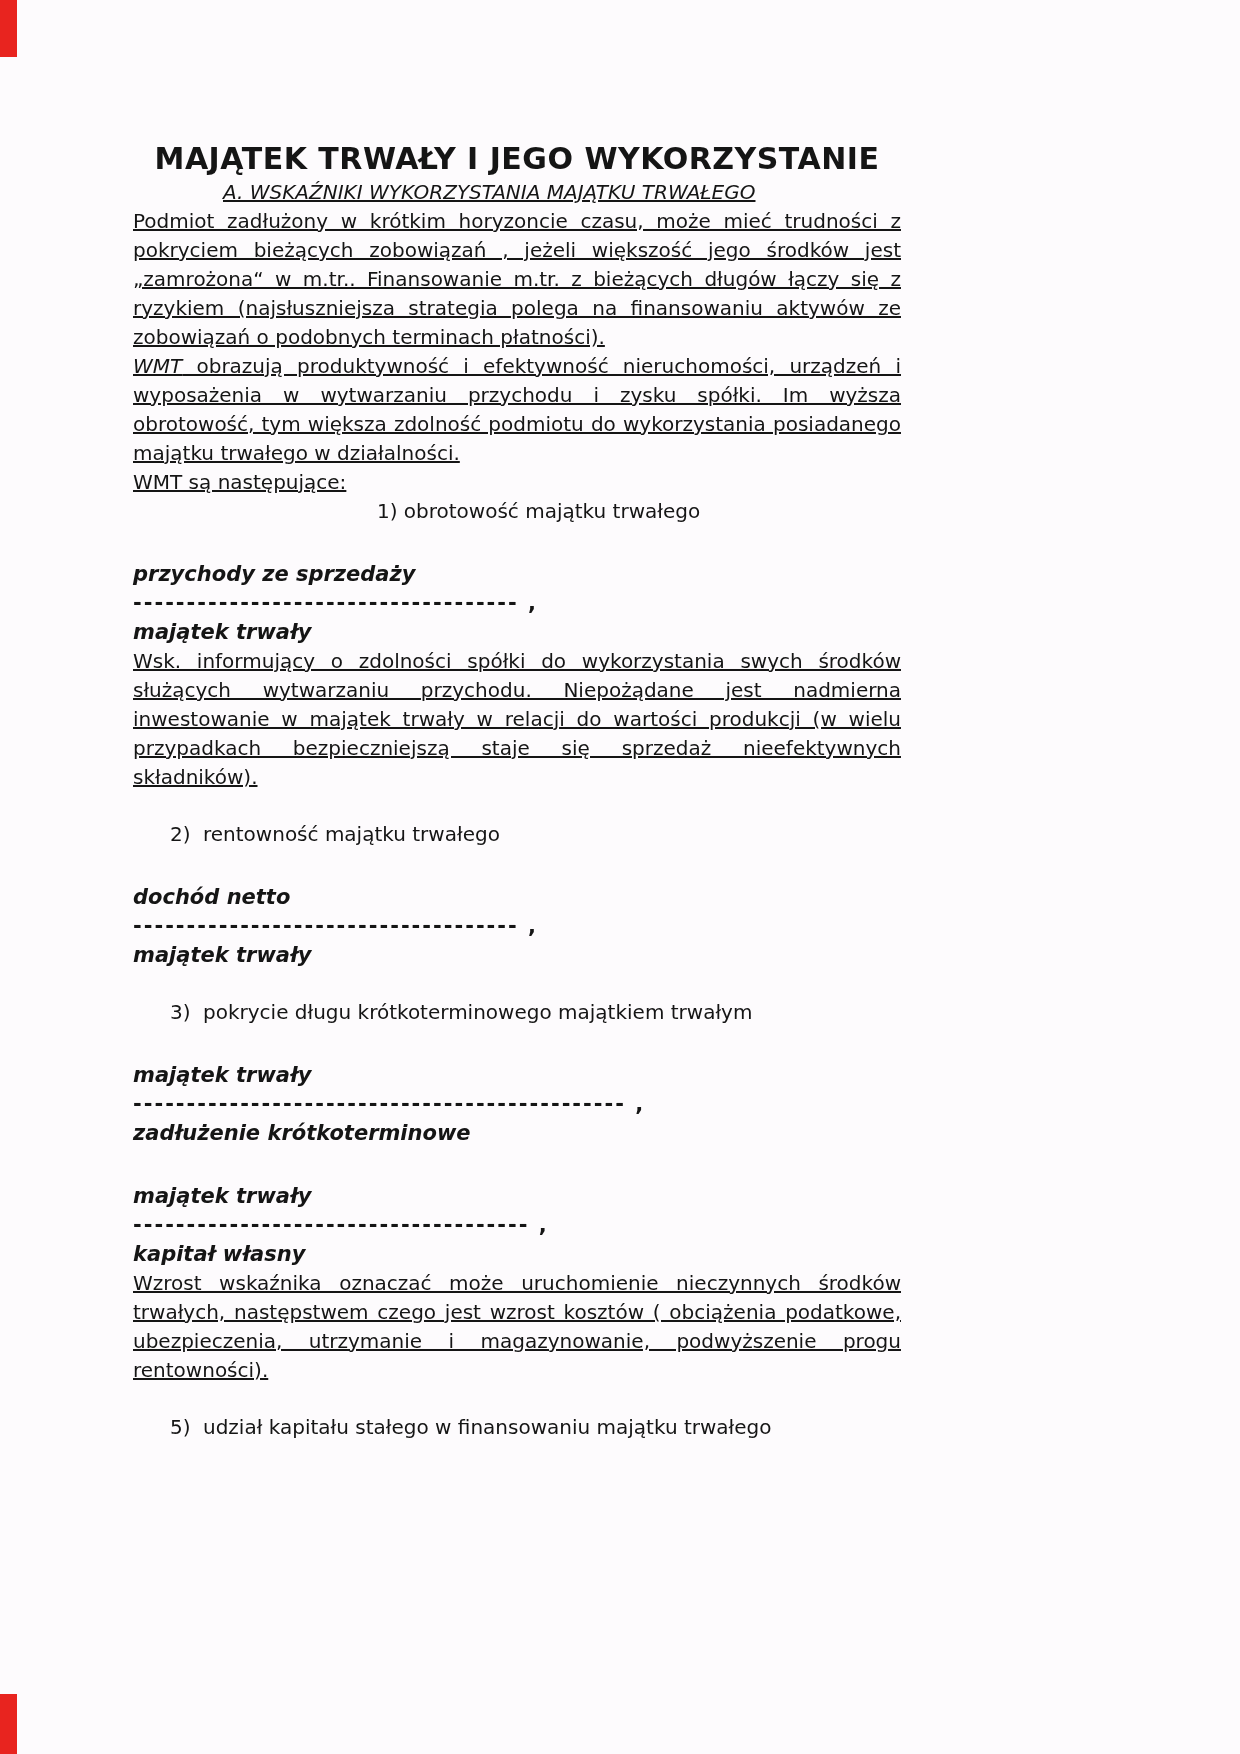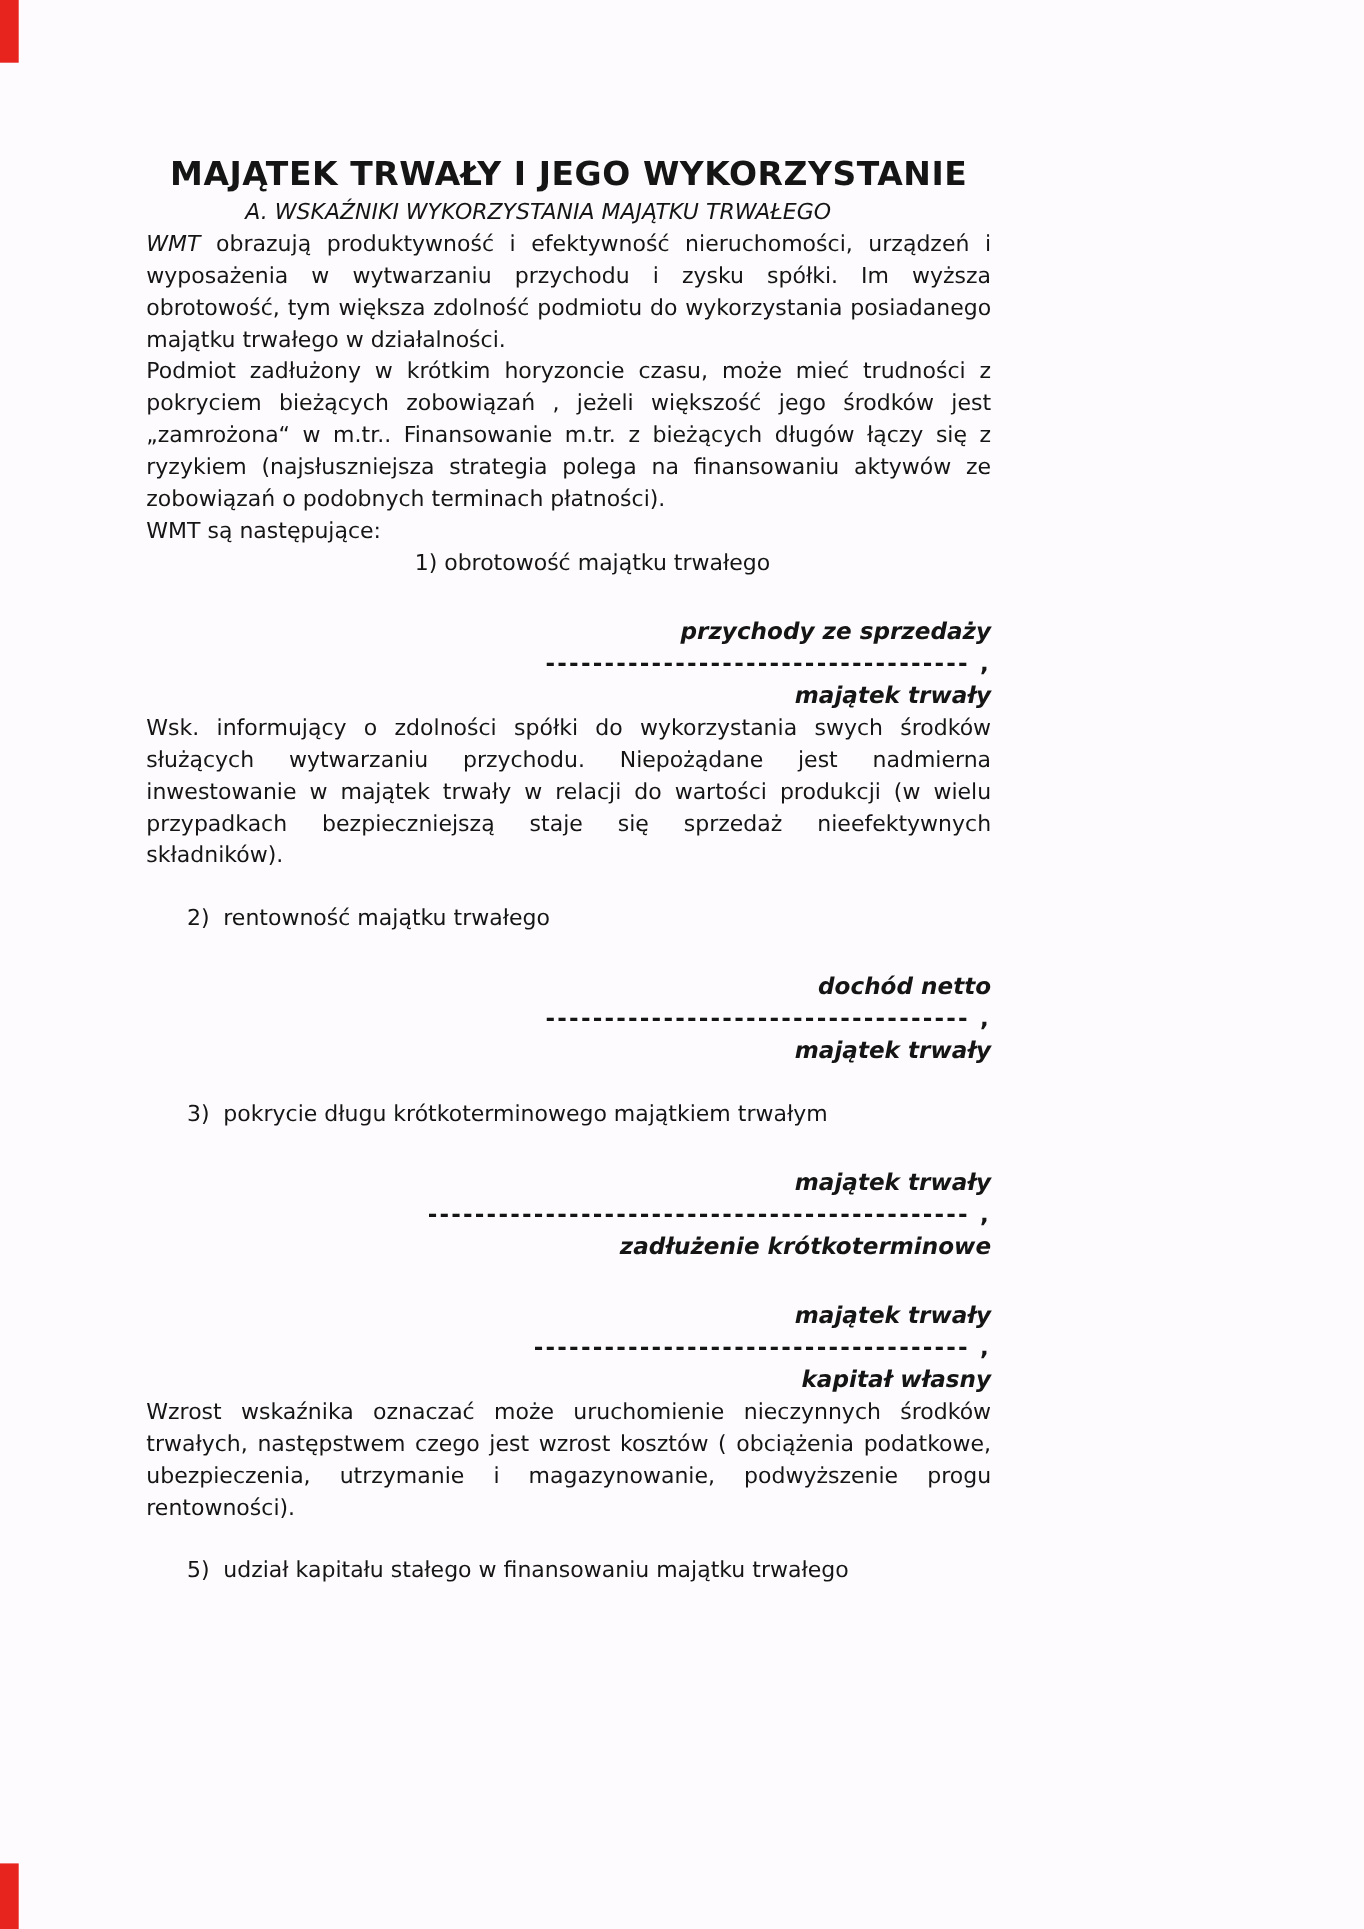--- a/index.html
+++ b/index.html
@@ -38,36 +38,37 @@
     letter-spacing: 0.5px;
   }
   .section-heading {
     margin: 34px 0 0 0;
     padding-left: 90px;
     font-style: italic;
   }
   p.para {
     margin: 0;
     text-align: justify;
+    text-decoration: underline;
   }
   .lead-italic { font-style: italic; }
 
   .item {
     margin-top: 28px;
     padding-left: 37px;
   }
   .item.first { margin-top: 0; text-align: center; }
   .item .num {
     display: inline-block;
     width: 33px;
   }
 
   .formula {
     margin: 34px 0 0 0;
-    text-align: right;
+    text-align: left;
     font-weight: bold;
     font-style: italic;
     font-size: 21px;
     line-height: 29px;
   }
   .formula .frule {
     font-style: normal;
     letter-spacing: 2px;
     white-space: nowrap;
   }
@@ -76,23 +77,23 @@
 <body>
 
 <div class="page">
   <div class="red-mark top"></div>
   <div class="red-mark bottom"></div>
 
   <h1 class="title">MAJĄTEK TRWAŁY I JEGO WYKORZYSTANIE</h1>
 
   <p class="para section-heading">A. WSKAŹNIKI WYKORZYSTANIA MAJĄTKU TRWAŁEGO</p>
 
+  <p class="para">Podmiot zadłużony w krótkim horyzoncie czasu, może mieć trudności z pokryciem bieżących zobowiązań , jeżeli większość jego środków jest „zamrożona“ w m.tr.. Finansowanie m.tr. z bieżących długów łączy się z ryzykiem (najsłuszniejsza strategia polega na finansowaniu aktywów ze zobowiązań o podobnych terminach płatności).</p>
+
   <p class="para"><span class="lead-italic">WMT</span><span> obrazują produktywność i efektywność nieruchomości, urządzeń i wyposażenia w wytwarzaniu przychodu i zysku spółki. Im wyższa obrotowość, tym większa zdolność podmiotu do wykorzystania posiadanego majątku trwałego w działalności.</span></p>
-
-  <p class="para">Podmiot zadłużony w krótkim horyzoncie czasu, może mieć trudności z pokryciem bieżących zobowiązań , jeżeli większość jego środków jest „zamrożona“ w m.tr.. Finansowanie m.tr. z bieżących długów łączy się z ryzykiem (najsłuszniejsza strategia polega na finansowaniu aktywów ze zobowiązań o podobnych terminach płatności).</p>
 
   <p class="para">WMT są następujące:</p>
 
   <div class="item first">
     <span class="num">1)</span><span>obrotowość majątku trwałego</span>
   </div>
   <div class="formula">
     <div class="fnum">przychody ze sprzedaży</div>
     <div class="frule">------------------------------------ ,</div>
     <div class="fden">majątek trwały</div>

